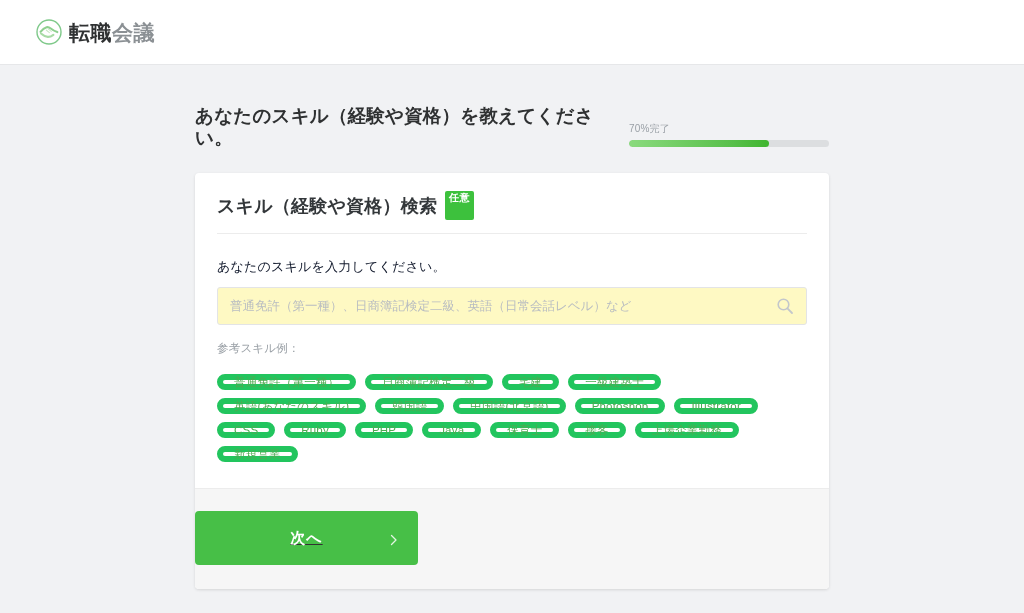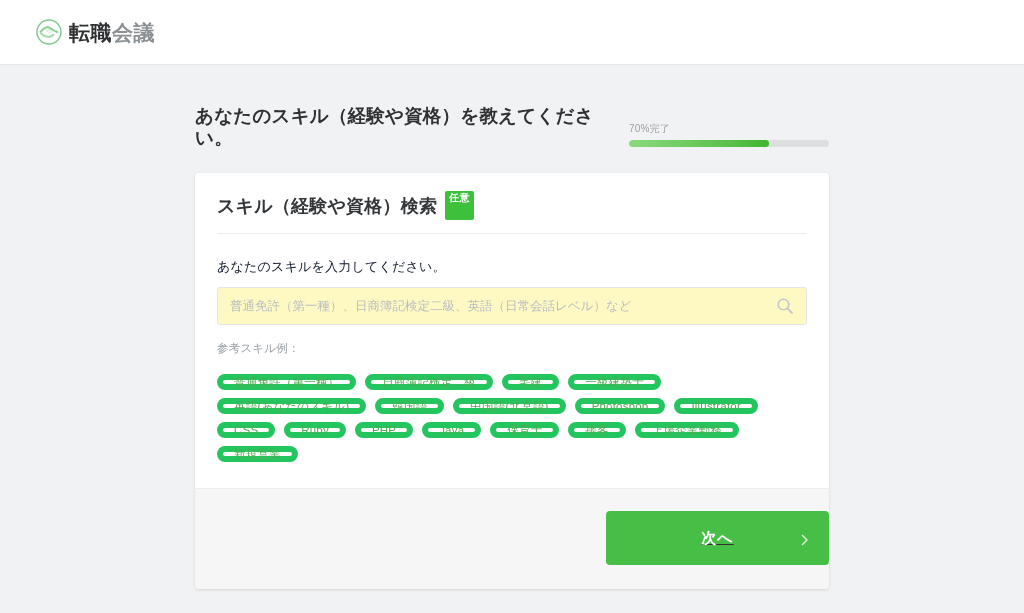--- a/index.html
+++ b/index.html
@@ -220,21 +220,21 @@
     cursor: pointer;
     letter-spacing: 0.2px;
   }
 
   
   .card-footer {
     background: #f6f6f6;
     border-top: 1px solid #ececec;
     padding: 22px 0 24px 0;
     display: flex;
-    justify-content: flex-end;
+    justify-content: flex-start;
     text-decoration: underline;
   }
 
   .next-button {
     position: relative;
     width: 223px;
     height: 54px;
     border: 0;
     border-radius: 4px;
     background: #47bf47;

